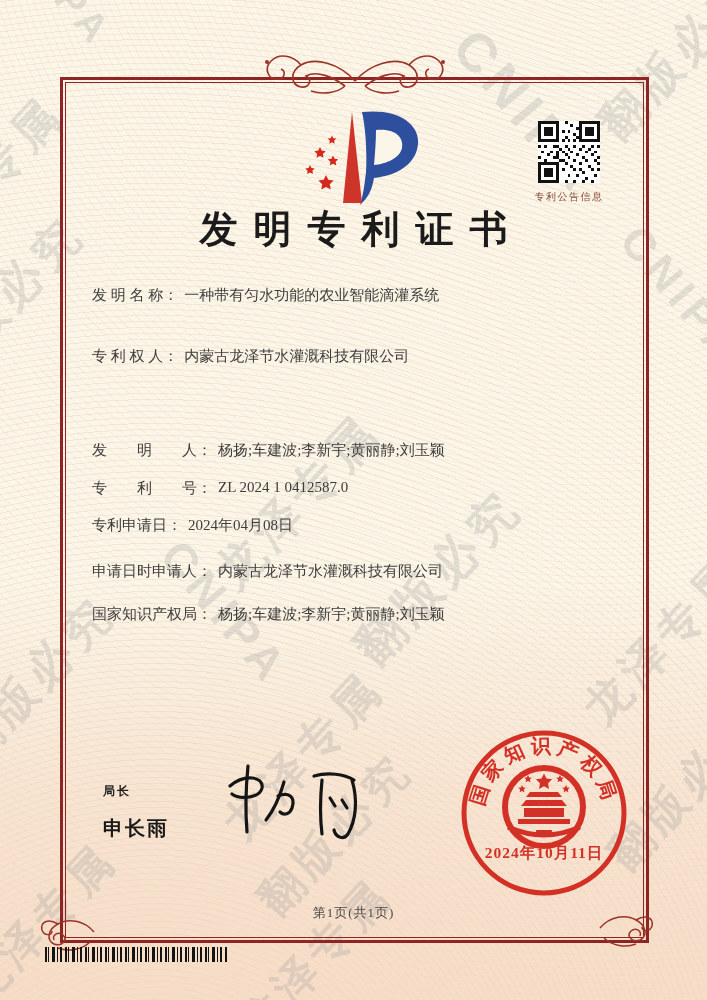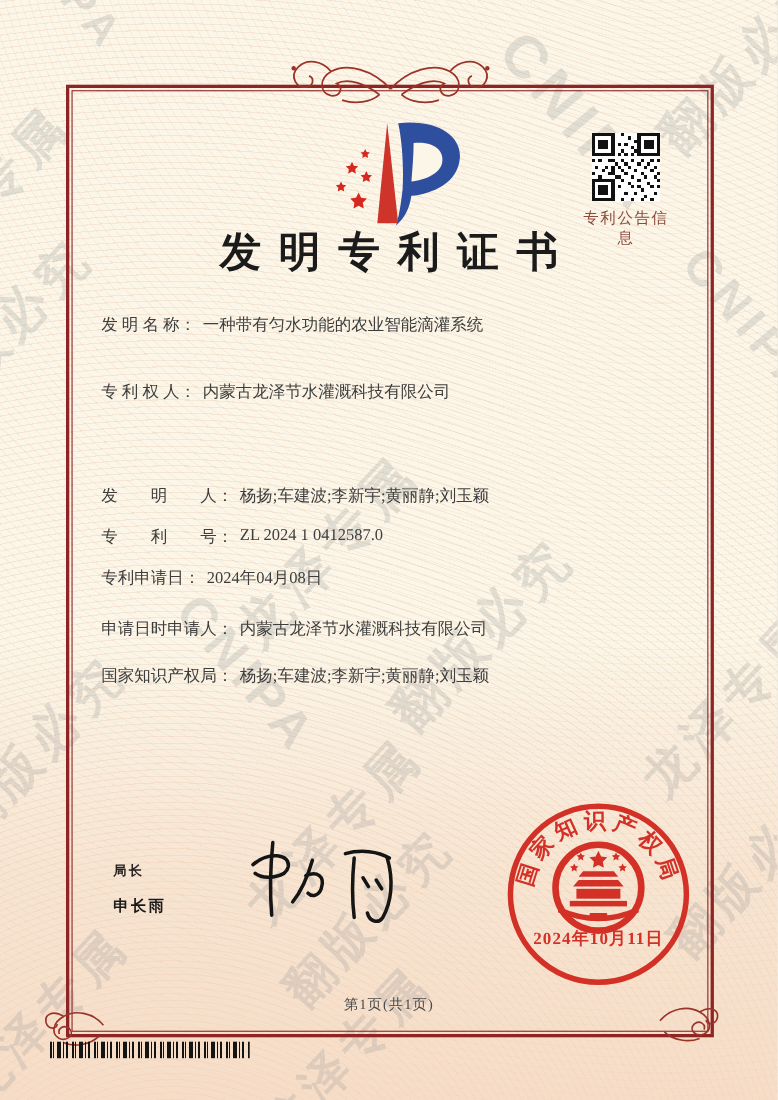--- a/index.html
+++ b/index.html
@@ -24,35 +24,35 @@
   .frame-inner{position:absolute;inset:2px;border:1px solid #8e2424;}
   .ornament-top{position:absolute;left:245px;top:53px;z-index:3;}
   .orn-corner{position:absolute;z-index:3;}
   .orn-bl{left:38px;top:916px;transform:scaleX(-1);}
   .orn-br{left:596px;top:912px;}
   
   .cert-no{position:absolute;left:95px;top:117px;z-index:3;font-size:15px;letter-spacing:2.5px;color:#3a3a3a;}
   .logo{position:absolute;left:298px;top:110px;z-index:3;}
   .qr-wrap{position:absolute;left:527px;top:121px;z-index:3;width:84px;text-align:center;}
   .qr{background:#fff;display:block;margin:0 auto;}
-  .qr-caption{margin-top:7px;font-size:14px;letter-spacing:1.5px;color:#8a4a3c;}
+  .qr-caption{margin-top:7px;font-size:10px;letter-spacing:1.5px;color:#8a4a3c;}
   .title{position:absolute;left:0;top:204px;width:707px;margin:0;z-index:3;text-align:center;
          font-size:38px;font-weight:bold;letter-spacing:16px;text-indent:16px;color:#1b1b1b;}
   .row{position:absolute;left:92px;z-index:3;font-size:15px;color:#3d3d3d;white-space:nowrap;}
   .row .lbl{display:inline-block;vertical-align:top;}
   .row .val{display:inline-block;vertical-align:top;margin-left:6px;}
   .row .val.multiline{width:437px;white-space:normal;line-height:22px;word-break:break-all;}
   .row.rcol{left:356px;}
   .statement{position:absolute;left:92px;top:672px;width:524px;z-index:3;margin:0;
              font-size:13.5px;font-style:italic;line-height:27px;letter-spacing:.3px;
              text-indent:28px;color:#443c36;}
   .officer-title{position:absolute;left:103px;top:783px;z-index:3;font-family:"Liberation Sans",sans-serif;
                  font-size:12px;font-weight:600;color:#222;letter-spacing:2px;}
   .officer-name{position:absolute;left:103px;top:815px;z-index:3;font-family:"Liberation Sans",sans-serif;
-                font-size:14px;font-weight:700;color:#1a1a1a;letter-spacing:2px;}
+                font-size:20px;font-weight:700;color:#1a1a1a;letter-spacing:2px;}
   .signature{position:absolute;left:218px;top:756px;z-index:4;}
   .seal{position:absolute;left:458px;top:727px;z-index:4;opacity:.95;}
   .seal text{font-family:"Liberation Serif",serif;}
   .page-num{position:absolute;left:0;top:904px;width:707px;z-index:3;text-align:center;
             font-size:13px;letter-spacing:1px;color:#4a4a4a;}
   .barcode{position:absolute;left:45px;top:947px;width:182px;height:15px;z-index:3;
     background:repeating-linear-gradient(90deg,#141414 0 2px,transparent 2px 3px,#141414 3px 4px,
       transparent 4px 7px,#141414 7px 10px,transparent 10px 12px,#141414 12px 13px,
       transparent 13px 15px,#141414 15px 17px,transparent 17px 20px);}
 </style>

